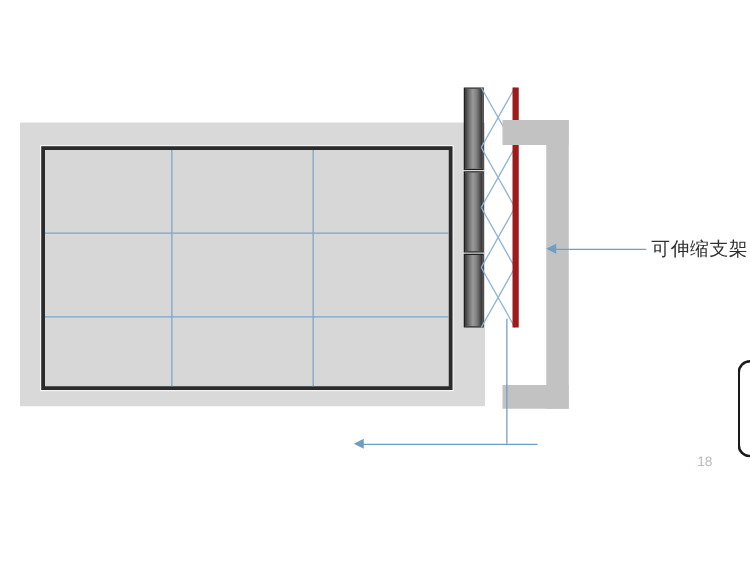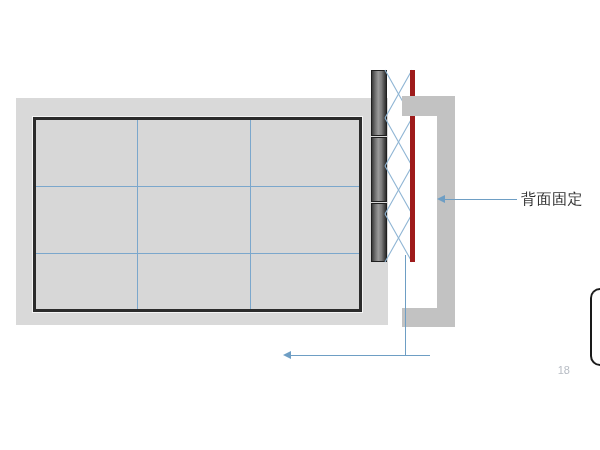--- a/index.html
+++ b/index.html
@@ -161,21 +161,21 @@
   </svg>
 
   <div class="red-bar"></div>
 
   <div class="wall-part" style="left:402px; top:96px; width:53px; height:20px;"></div>
   <div class="wall-part" style="left:437px; top:96px; width:18px; height:231px;"></div>
   <div class="wall-part" style="left:402px; top:308px; width:53px; height:19px;"></div>
 
   <div class="leader leader-h" style="left:444px; top:199px; width:73px;"></div>
   <div class="arrowhead" style="left:437px; top:195px;"></div>
-  <div class="label" style="left:521px; top:190px;">背面固定</div>
+  <div class="label" style="left:521px; top:190px;">可伸缩支架</div>
 
   <div class="leader leader-v" style="left:405px; top:255px; height:100px;"></div>
   <div class="leader leader-h" style="left:290px; top:355px; width:140px;"></div>
   <div class="arrowhead" style="left:283px; top:351px;"></div>
 
   <div class="edge-sliver"></div>
 
   <div class="page-number">18</div>
 
 </div>

